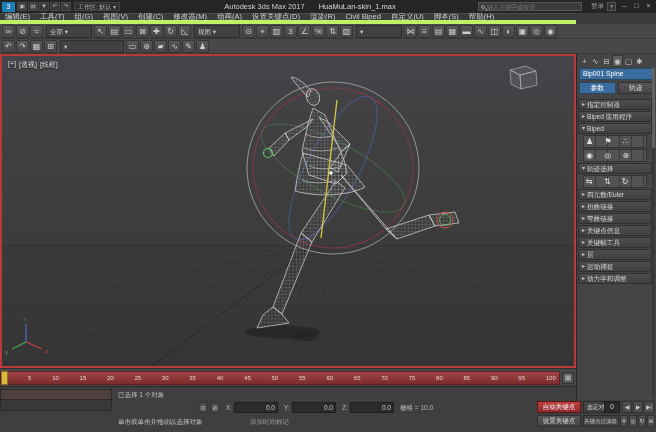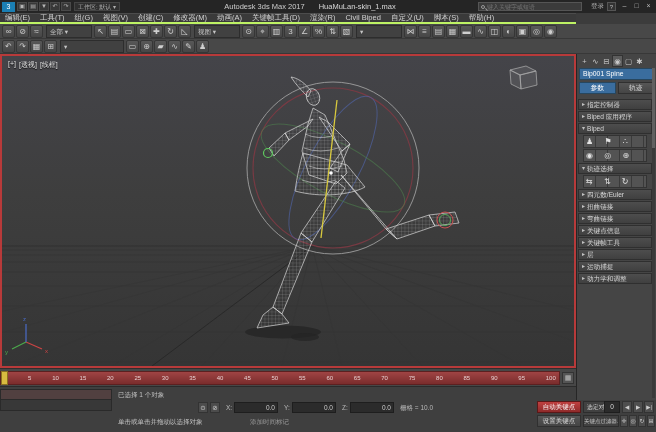--- a/index.html
+++ b/index.html
@@ -19,21 +19,21 @@
   .title-center .fname{margin-left:14px;color:#d8d8d8;}
   .search{position:absolute;right:74px;top:2px;width:104px;height:9px;background:#3b3b3b;border:1px solid #555;display:flex;align-items:center;padding:0 2px;}
   .mag{width:4px;height:4px;border:1px solid #999;border-radius:50%;position:relative;flex:none;margin-right:2px;}
   .mag::after{content:"";position:absolute;left:3px;top:3px;width:3px;height:1px;background:#999;transform:rotate(45deg);}
   .search input{flex:1;background:transparent;border:none;outline:none;color:#9a9a9a;font-size:6px;font-family:inherit;}
   .signin{position:absolute;right:52px;top:2px;font-size:6.5px;color:#b8b8b8;}
   .helpb{position:absolute;right:40px;top:2px;width:9px;height:9px;border:1px solid #555;background:#333;color:#bbb;font-size:6px;line-height:8px;text-align:center;}
   .winbtns{position:absolute;right:2px;top:1px;display:flex;}
   .wb{width:11px;height:10px;color:#bbb;font-size:7px;line-height:10px;text-align:center;margin-left:1px;}
   
-  #menubar{position:absolute;left:0;top:13px;width:576px;height:11px;background:#3a3a3a;border-top:1px solid #4c4c4c;border-bottom:2px solid #bef264;display:flex;align-items:center;}
+  #menubar{position:absolute;left:0;top:13px;width:576px;height:11px;background:#3a3a3a;border-top:1px solid #4c4c4c;border-bottom:4px solid #bef264;display:flex;align-items:center;}
   .menu-item{font-size:7.5px;line-height:10px;color:#d2d2d2;padding:0 5px;white-space:nowrap;}
   
   .toolbar{position:absolute;left:0;width:656px;height:15px;background:#484848;border-bottom:1px solid #383838;display:flex;align-items:center;padding-left:2px;}
   #toolbar1{top:24px;} #toolbar2{top:39px;}
   .tb-item{flex:none;}
   .tb-item.icon{width:13px;height:13px;background:linear-gradient(#585858,#464646);border:1px solid #363636;border-radius:2px;color:#cfcfcf;font-size:8px;line-height:11px;text-align:center;margin-right:1px;overflow:hidden;}
   .tb-item.dd{height:13px;min-width:46px;background:#414141;border:1px solid #2d2d2d;color:#c6c6c6;font-size:6.5px;line-height:11px;padding:0 3px;margin:0 2px;white-space:nowrap;}
   .tb-item.ddw{height:13px;min-width:64px;background:#414141;border:1px solid #2d2d2d;color:#c6c6c6;font-size:6.5px;line-height:11px;padding:0 3px;margin:0 2px;}
   
   #viewport{position:absolute;left:0;top:54px;width:576px;height:314px;border:2px solid #b83a3a;background:linear-gradient(#444449 0%,#3e3e3e 45%,#353535 100%);}
@@ -114,21 +114,21 @@
 
   <div id="menubar">
 
   <span class="menu-item">编辑(E)</span>
       <span class="menu-item">工具(T)</span>
       <span class="menu-item">组(G)</span>
       <span class="menu-item">视图(V)</span>
       <span class="menu-item">创建(C)</span>
       <span class="menu-item">修改器(M)</span>
       <span class="menu-item">动画(A)</span>
-      <span class="menu-item">关键帧工具(D)</span>
+      <span class="menu-item">设置关键点(D)</span>
       <span class="menu-item">渲染(R)</span>
       <span class="menu-item">Civil Biped</span>
       <span class="menu-item">自定义(U)</span>
       <span class="menu-item">脚本(S)</span>
       <span class="menu-item">帮助(H)</span>
     </div>
 
   <div id="toolbar1" class="toolbar">
 
   <span class="tb-item icon">∞</span>

